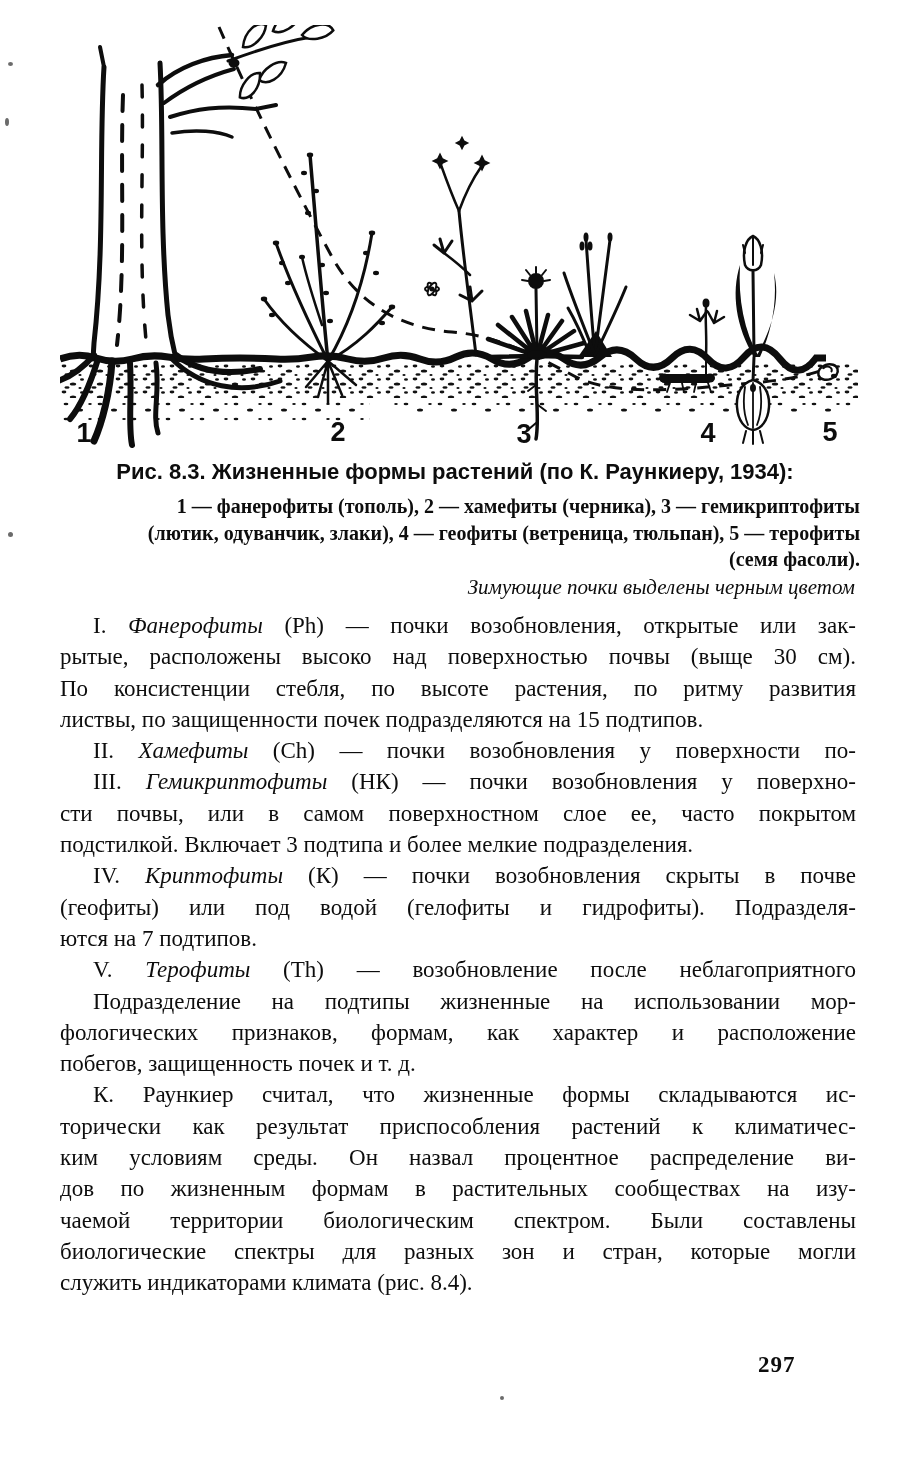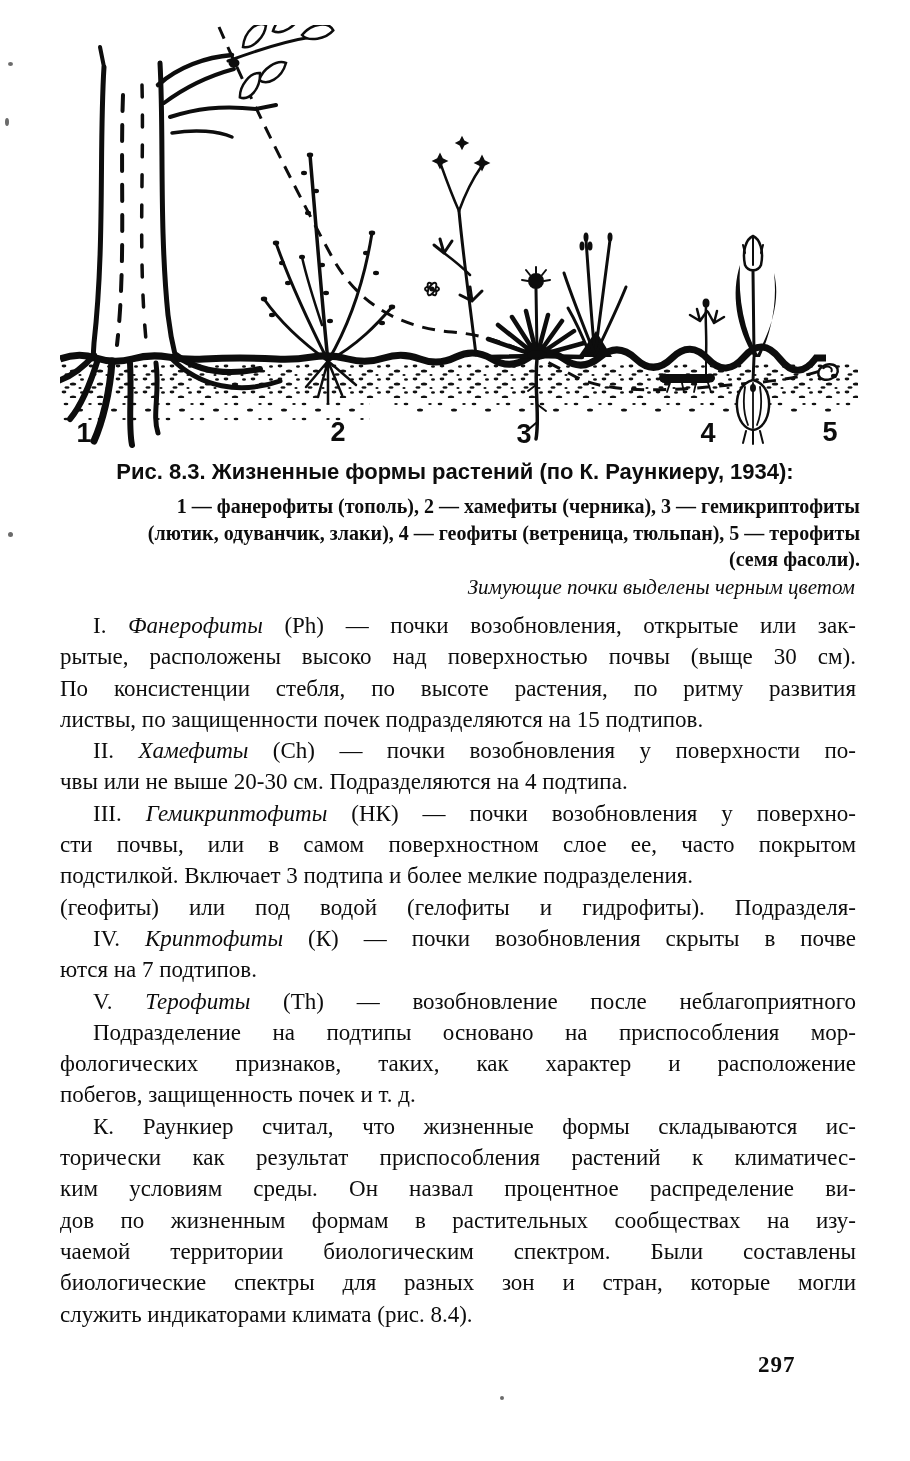--- a/index.html
+++ b/index.html
@@ -225,38 +225,37 @@
 
   <div class="body-text">
       <div>
         <div class="line first"><span>I. </span><i>Фанерофиты</i><span> (Ph) — почки возобновления, открытые или зак-</span></div>
         <div class="line"><span>рытые, расположены высоко над поверхностью почвы (выще 30 см).</span></div>
         <div class="line"><span>По консистенции стебля, по высоте растения, по ритму развития</span></div>
         <div class="line last"><span>листвы, по защищенности почек подразделяются на 15 подтипов.</span></div>
       </div>
       <div>
         <div class="line first"><span>II. </span><i>Хамефиты</i><span> (Ch) — почки возобновления у поверхности по-</span></div>
-        <div class="line last"><span>чвы или не выше 20-30 см. Подразделяются на 4 подтипа.</span></div>
       </div>
       <div>
         <div class="line first"><span>III. </span><i>Гемикриптофиты</i><span> (НК) — почки возобновления у поверхно-</span></div>
         <div class="line"><span>сти почвы, или в самом поверхностном слое ее, часто покрытом</span></div>
         <div class="line last"><span>подстилкой. Включает 3 подтипа и более мелкие подразделения.</span></div>
       </div>
       <div>
+        <div class="line first"><span>IV. </span><i>Криптофиты</i><span> (К) — почки возобновления скрыты в почве</span></div>
         <div class="line"><span>(геофиты) или под водой (гелофиты и гидрофиты). Подразделя-</span></div>
-        <div class="line first"><span>IV. </span><i>Криптофиты</i><span> (К) — почки возобновления скрыты в почве</span></div>
         <div class="line last"><span>ются на 7 подтипов.</span></div>
       </div>
       <div>
         <div class="line first"><span>V. </span><i>Терофиты</i><span> (Th) — возобновление после неблагоприятного</span></div>
       </div>
       <div>
-        <div class="line first"><span>Подразделение на подтипы основано на приспособления мор-</span></div>
-        <div class="line"><span>фологических признаков, таких, как характер и расположение</span></div>
+        <div class="line first"><span>Подразделение на подтипы жизненные на использовании мор-</span></div>
+        <div class="line"><span>фологических признаков, формам, как характер и расположение</span></div>
         <div class="line last"><span>побегов, защищенность почек и т. д.</span></div>
       </div>
       <div>
         <div class="line first"><span>К. Раункиер считал, что жизненные формы складываются ис-</span></div>
         <div class="line"><span>торически как результат приспособления растений к климатичес-</span></div>
         <div class="line"><span>ким условиям среды. Он назвал процентное распределение ви-</span></div>
         <div class="line"><span>дов по жизненным формам в растительных сообществах на изу-</span></div>
         <div class="line"><span>чаемой территории биологическим спектром. Были составлены</span></div>
         <div class="line"><span>биологические спектры для разных зон и стран, которые могли</span></div>
         <div class="line last"><span>служить индикаторами климата (рис. 8.4).</span></div>

